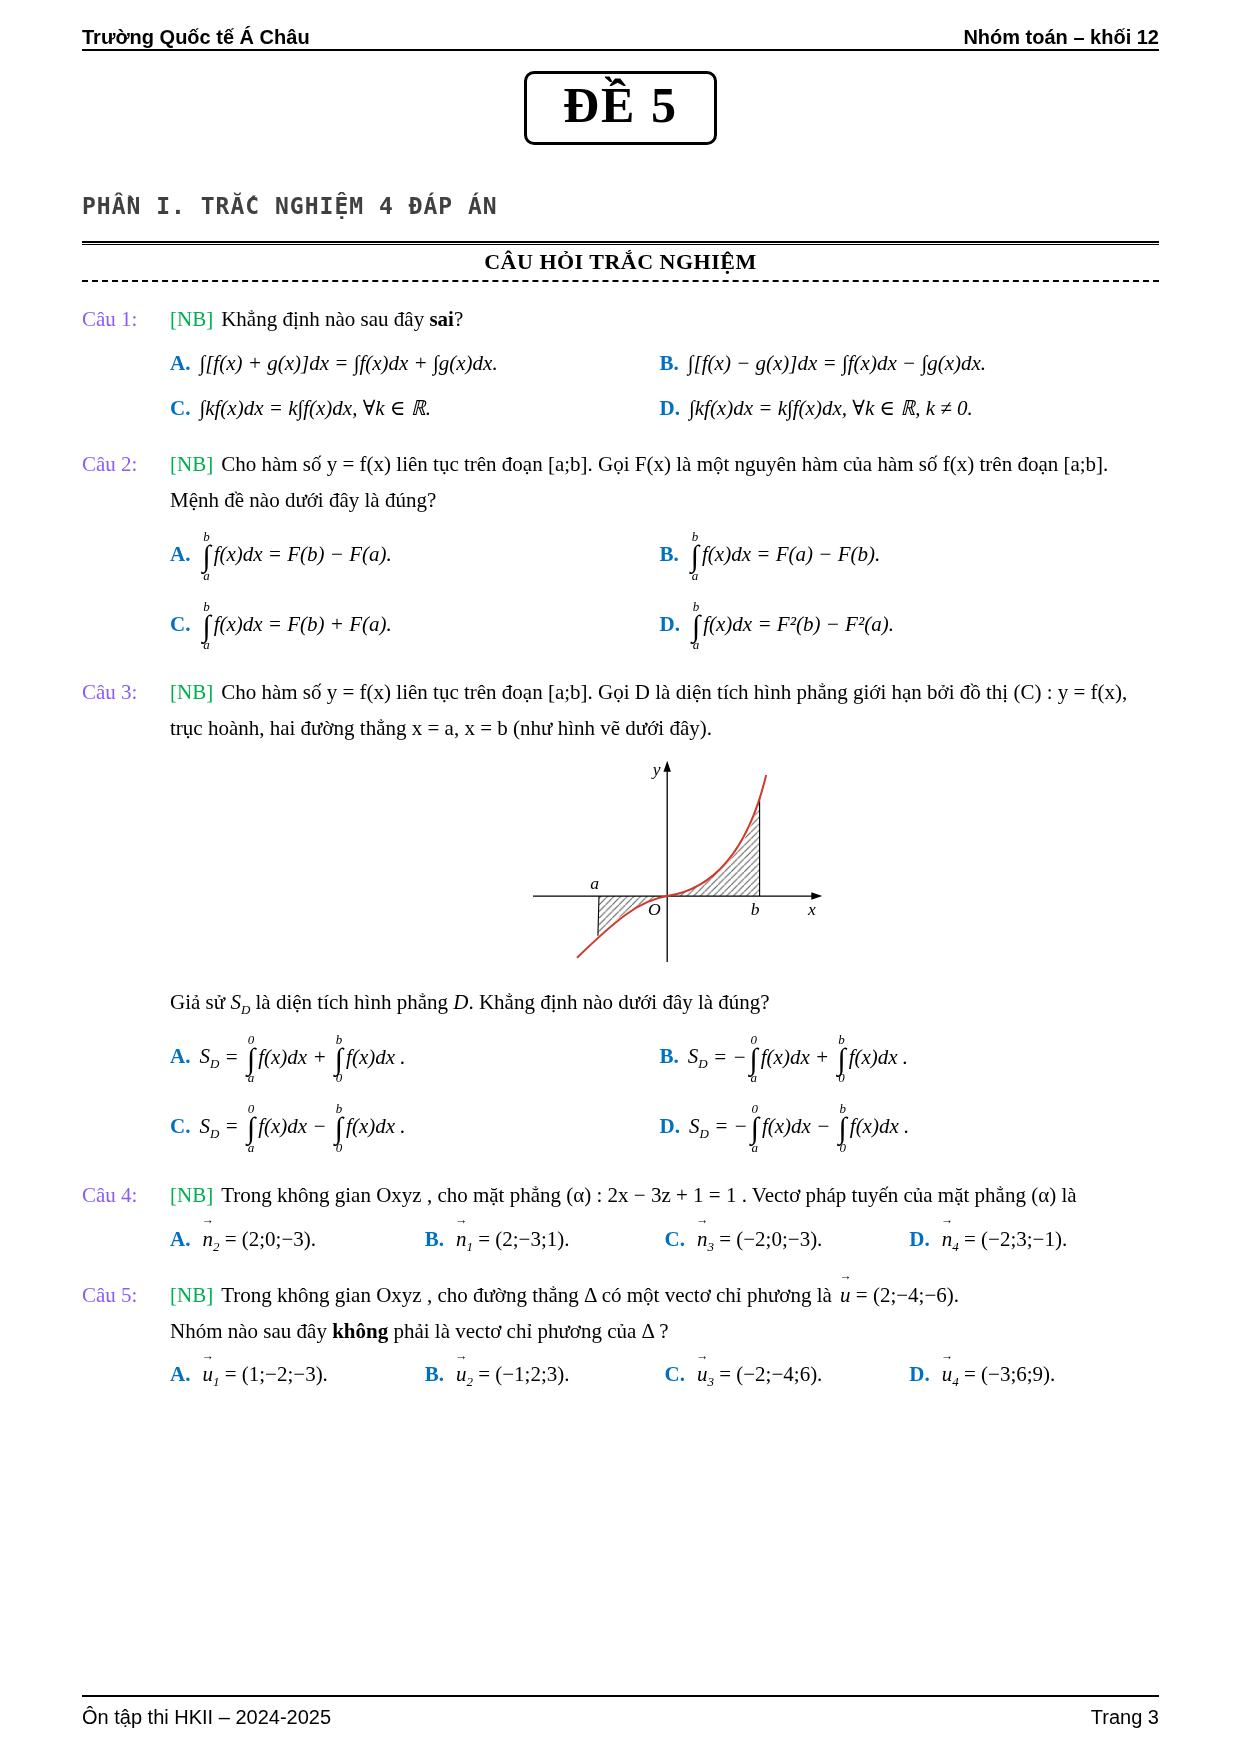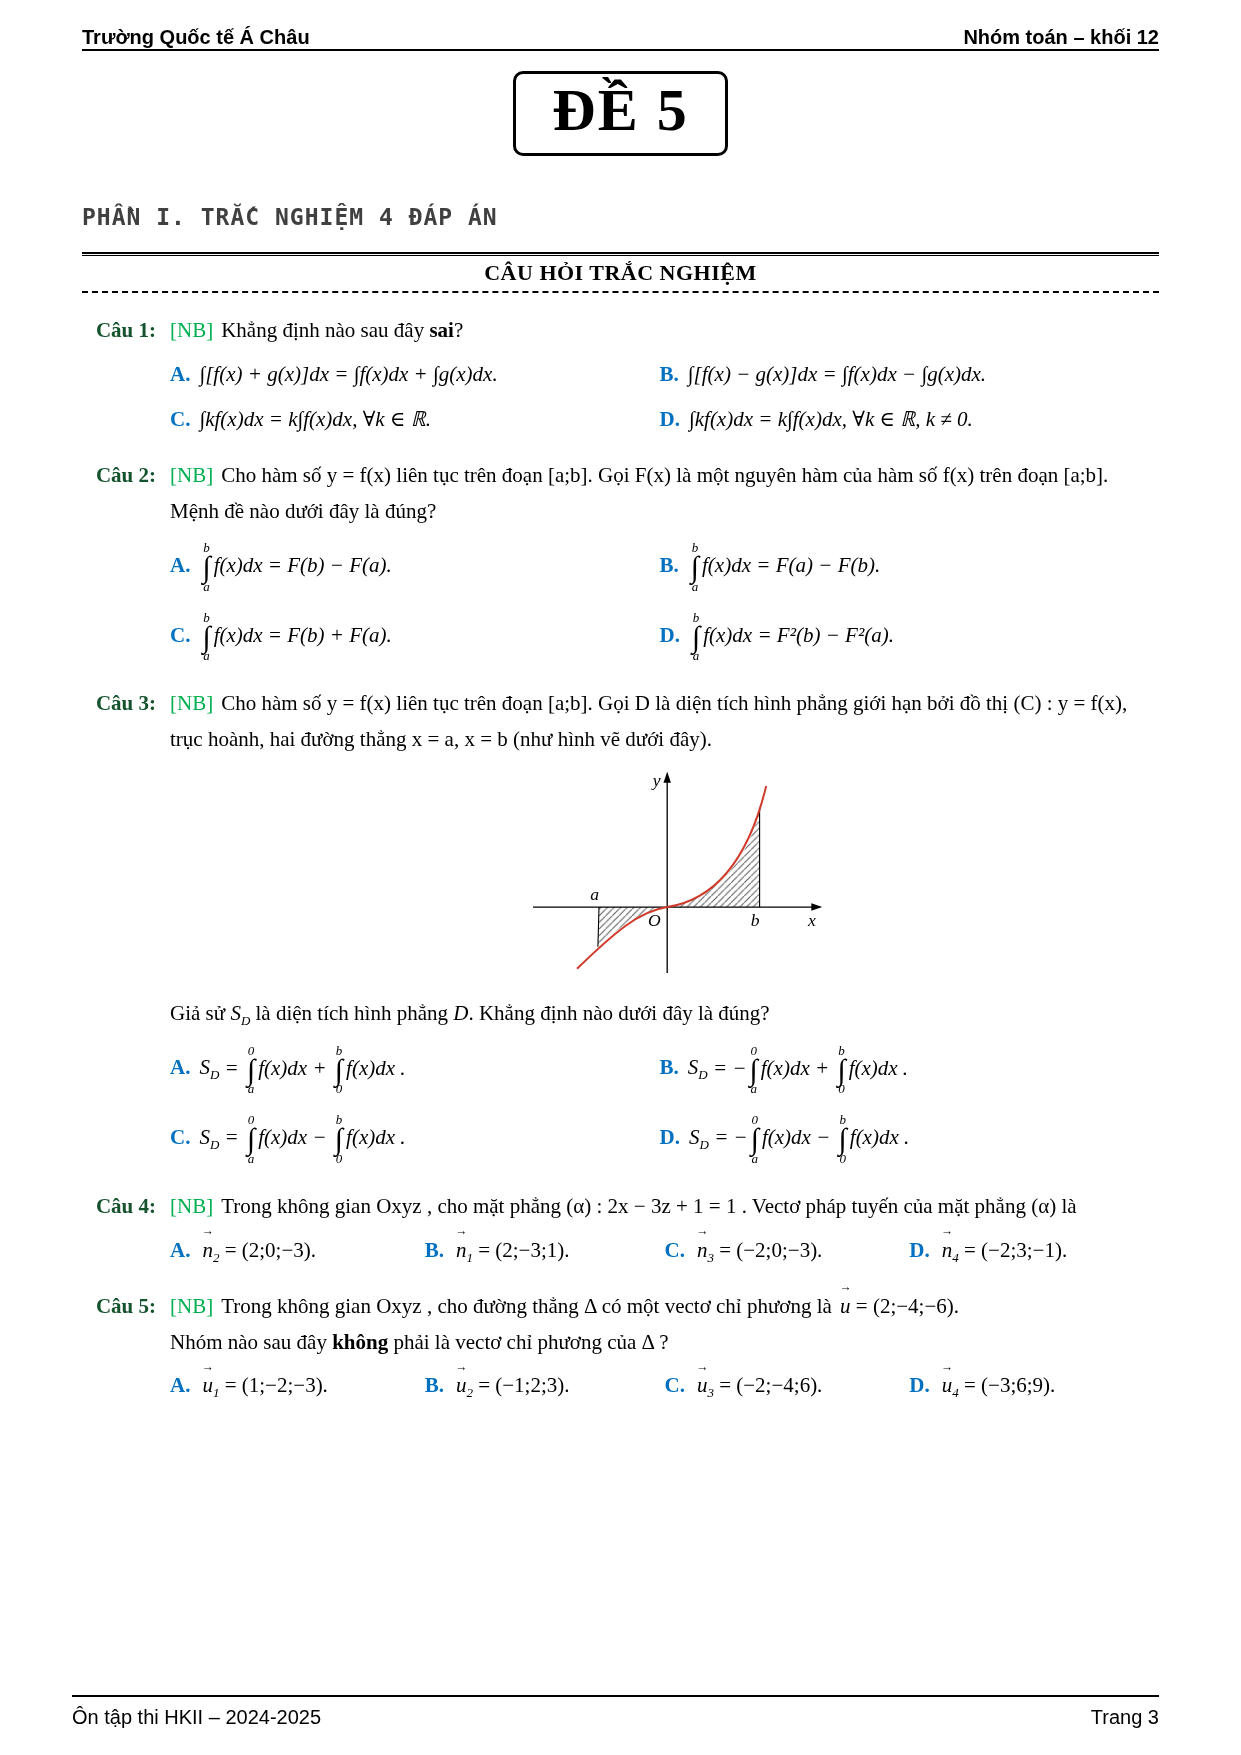--- a/index.html
+++ b/index.html
@@ -30,21 +30,21 @@
 
   
   .de-box {
     width: fit-content;
     margin: 20px auto 0 auto;
     border: 3px solid #000;
     border-radius: 10px;
     padding: 2px 36px 8px 36px;
   }
   .de-box .de-text {
-    font-size: 60px;
+    font-size: 50px;
     font-weight: bold;
     letter-spacing: 2px;
   }
 
   
   .section-title {
     margin-top: 48px;
     font-family: "DejaVu Sans Mono", monospace;
     font-weight: bold;
     font-size: 23px;
@@ -68,24 +68,23 @@
     letter-spacing: 0.5px;
   }
 
   
   .questions { margin-top: 4px; }
   .question { margin-top: 20px; }
   .q-row { display: flex; }
   .q-label {
     flex: none;
     width: 88px;
-    font-weight: bold;
-    color: #14532d;
+    font-weight: normal;
+    color: #8b5cf6;
     line-height: 1.7;
-    text-align: center;
   }
   .q-body { flex: 1; line-height: 1.7; }
   .q-text { margin: 0; }
   .tag { color: #00B050; font-weight: normal; margin-right: 8px; }
 
   .opts { margin-top: 8px; }
   .opts2 {
     display: grid;
     grid-template-columns: 49.5% 50.5%;
     row-gap: 10px;
@@ -130,21 +129,21 @@
   .fig text {
     font-family: "Liberation Serif", "DejaVu Serif", serif;
     font-style: italic;
     font-size: 16px;
     fill: #000;
   }
 
   
   .footer {
     position: absolute;
-    left: 72px;
+    left: 82px;
     right: 82px;
     bottom: 26px;
     border-top: 2px solid #000;
     padding-top: 9px;
     display: flex;
     justify-content: space-between;
     font-family: "Liberation Sans", sans-serif;
     font-size: 20px;
   }
 </style>

